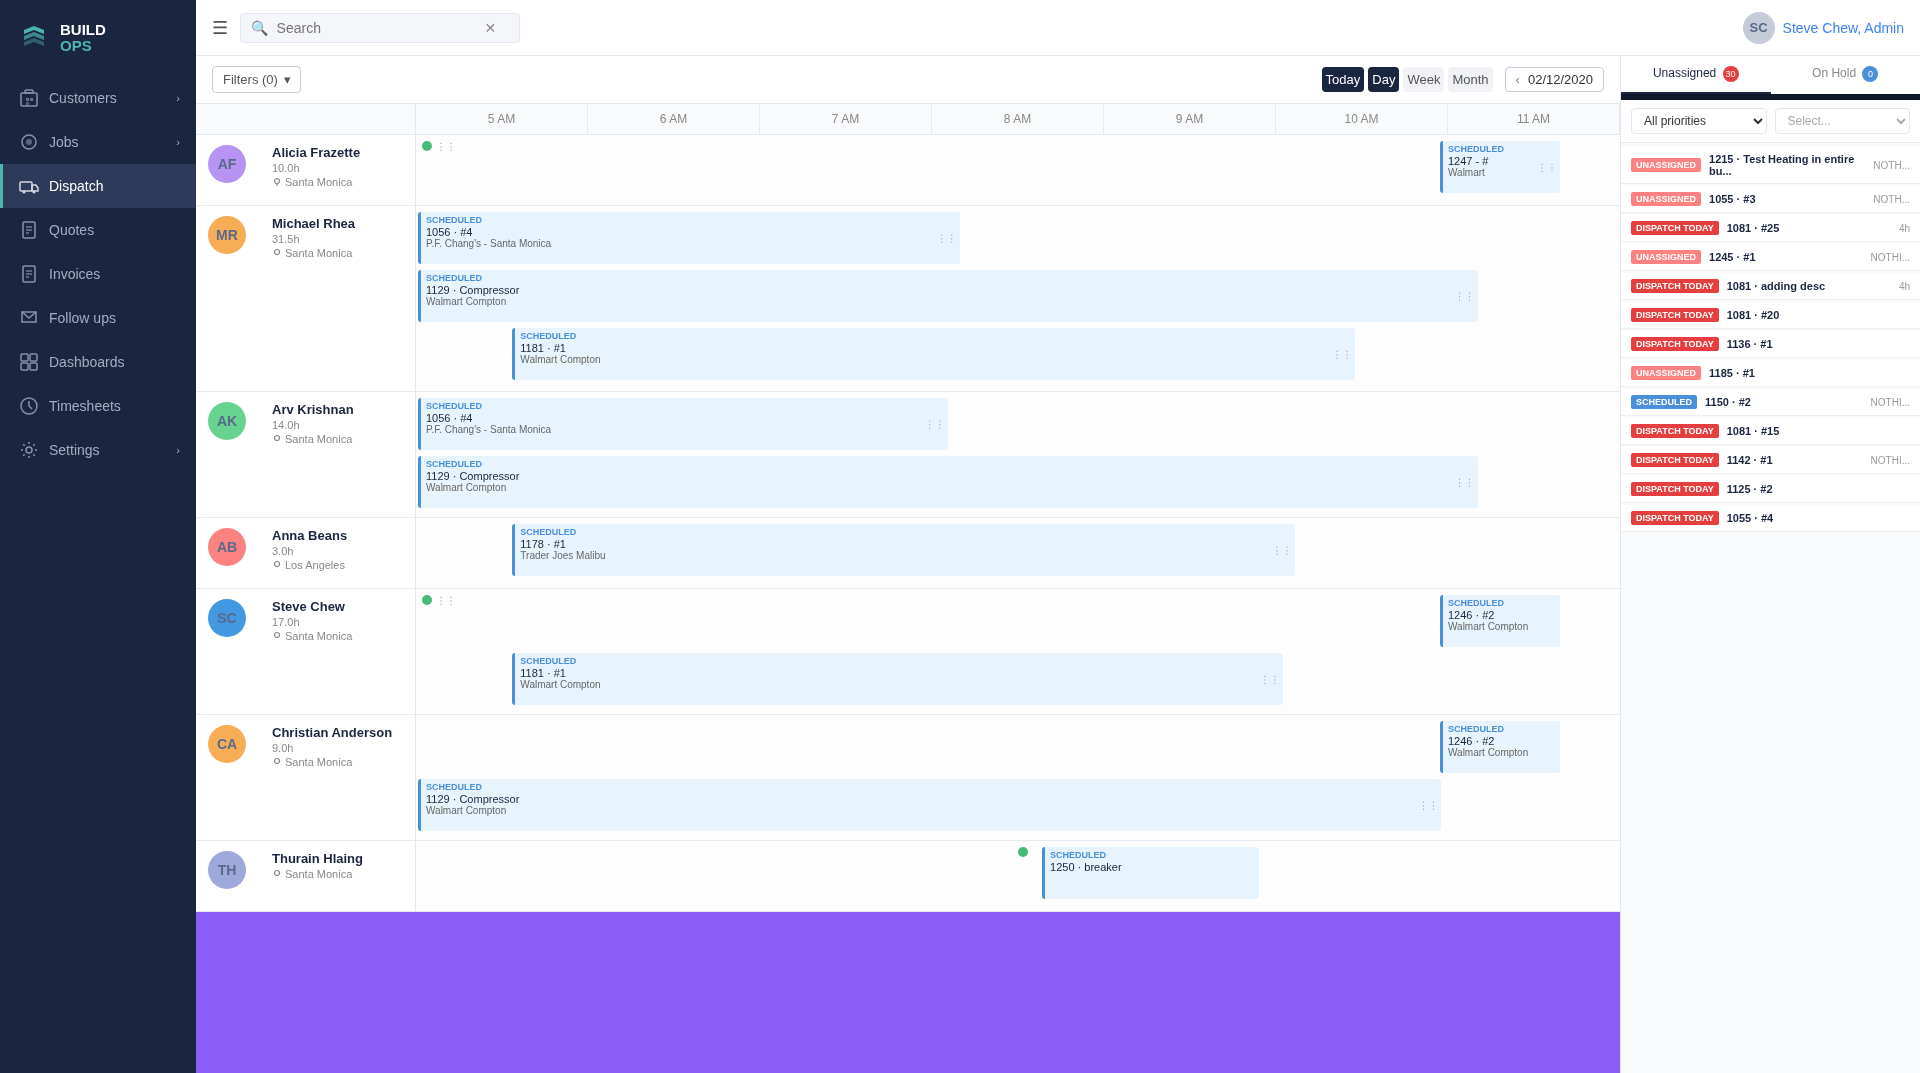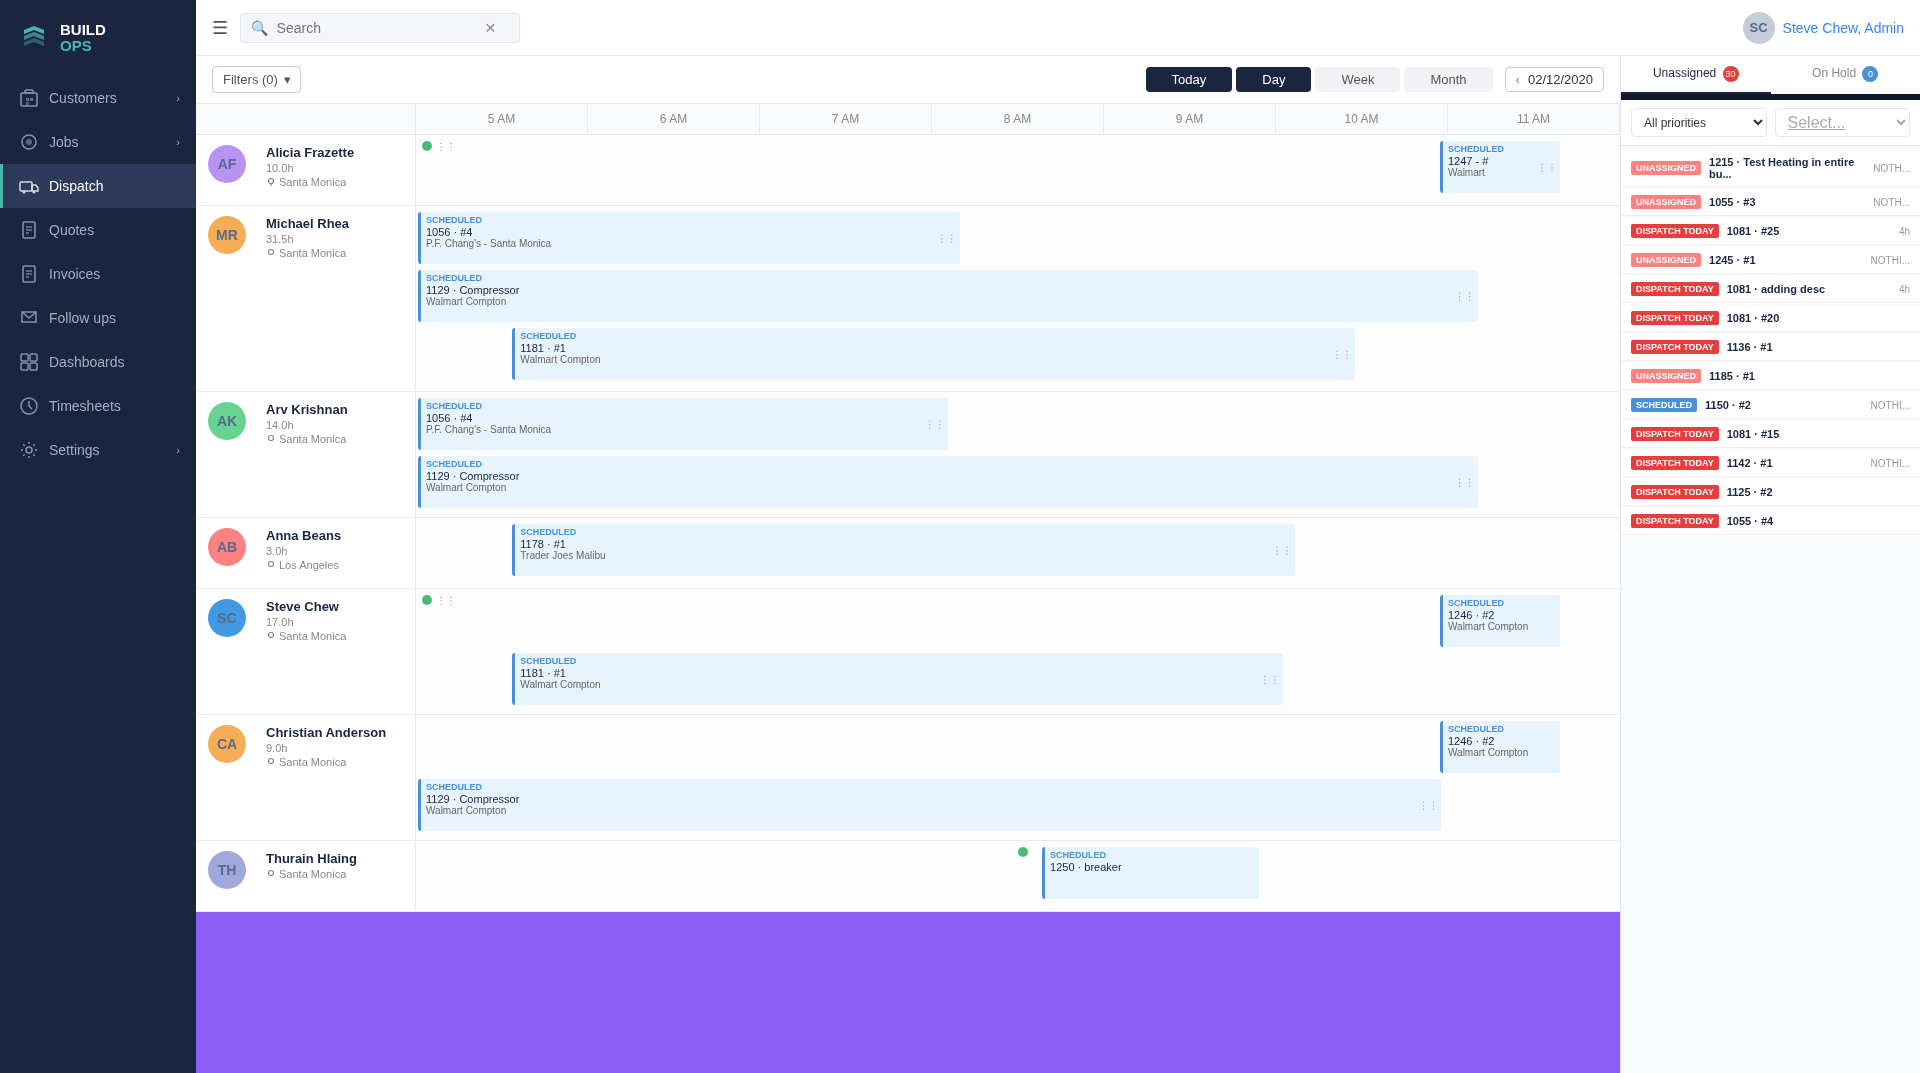--- a/index.html
+++ b/index.html
@@ -112,21 +112,21 @@
       border: 1px solid #c5ccd8;
       border-radius: 4px;
       padding: 5px 10px;
       background: #fff;
       font-size: 13px;
       color: #555;
       cursor: pointer;
     }
     .view-btns { margin-left: auto; display: flex; align-items: center; gap: 4px; }
     .view-btn {
-      padding: 5px 26px;
+      padding: 5px 4px;
       border: none;
       border-radius: 4px;
       font-size: 13px;
       cursor: pointer;
       background: #f0f2f5;
       color: #555;
     }
     .view-btn.active { background: #1a2540; color: #fff; }
     .date-nav {
       display: flex; align-items: center; gap: 8px;
@@ -177,21 +177,21 @@
       border-bottom: 1px solid #e8eaf0;
       min-height: 60px;
     }
     .tech-info {
       width: 220px;
       min-width: 220px;
       padding: 10px 12px;
       border-right: 1px solid #e2e8f0;
       display: flex;
       align-items: flex-start;
-      gap: 20px;
+      gap: 26px;
       background: #fff;
     }
     .tech-avatar {
       width: 38px;
       height: 38px;
       border-radius: 50%;
       background: #c5ccd8;
       overflow: hidden;
       flex-shrink: 0;
       display: flex;
@@ -283,27 +283,26 @@
       flex: 1;
       font-size: 12px;
       color: #333;
       padding: 4px 8px;
       border: 1px solid #e2e8f0;
       border-radius: 4px;
       background: #fff;
     }
     .region-select {
       flex: 1;
-      font-size: 16px;
+      font-size: 12px;
       color: #aaa;
       padding: 4px 8px;
       border: 1px solid #e2e8f0;
       border-radius: 4px;
       background: #fff;
-      text-decoration: underline;
     }
 
     .panel-jobs {
       flex: 1;
       overflow-y: auto;
       padding: 4px 0;
     }
     .panel-job-item {
       display: flex;
       align-items: center;

